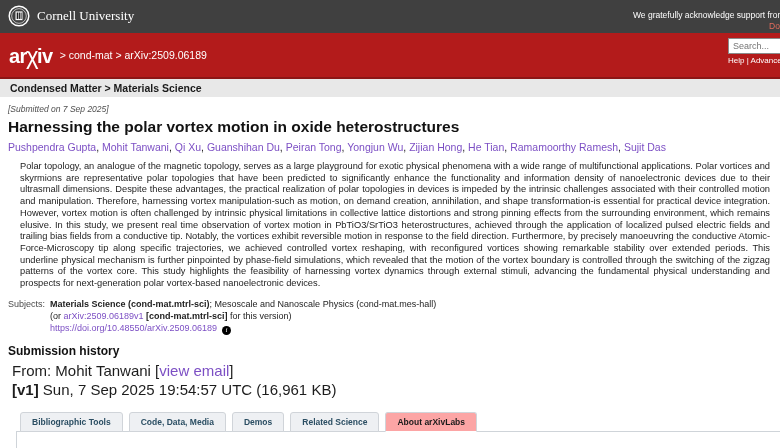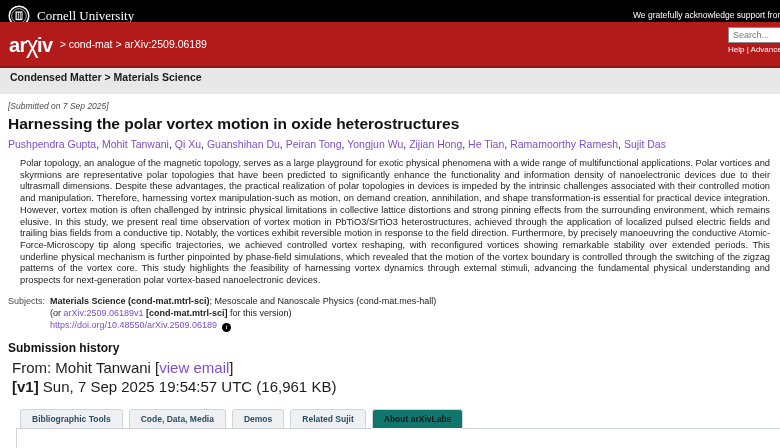--- a/index.html
+++ b/index.html
@@ -4,41 +4,41 @@
 <style>
   * { box-sizing: border-box; margin: 0; padding: 0; }
   html, body { margin: 0; }
   body {
     width: 780px; height: 448px; overflow: hidden; position: relative;
     background: #fff; font-family: "Liberation Sans", sans-serif; color: #1d1d1d;
   }
   a { text-decoration: none; cursor: pointer; }
 
   
-  .topbar { height: 22px; background: #000000; position: relative; }
+  .topbar { height: 33px; background: #404040; position: relative; }
   .cornell { position: absolute; left: 8px; top: 5px; display: flex; align-items: center; gap: 7px; }
   .cornell-name { color: #fff; font-family: "Liberation Serif", serif; font-size: 13px; }
   .support-line { position: absolute; left: 633px; top: 10px; color: #fff; font-size: 8.5px; white-space: nowrap; }
   .donate-link { position: absolute; left: 769px; top: 21px; color: #e36c5c; font-size: 8.5px; white-space: nowrap; }
 
   
   .redbar { height: 46px; background: #b31b1b; border-bottom: 2px solid #8c1616;
             position: relative; display: flex; align-items: center; padding-left: 9px; color: #fff; }
   .arxiv-logo { font-weight: bold; font-size: 20px; letter-spacing: -0.5px; display: flex; align-items: baseline; color: #fff; }
   .arxiv-logo .chi { font-size: 24px; font-weight: 400; margin: 0 -1px; position: relative; top: 1px; }
   .redbar-crumbs { font-size: 10.5px; margin-left: 7px; color: #fff; white-space: nowrap; }
   .redbar-crumbs a { color: #fff; }
   .search-box { position: absolute; left: 728px; top: 5px; width: 120px; height: 16px;
                 font-size: 9px; padding: 1px 4px; border: 1px solid #8b8b8b; background: #fff;
                 font-family: "Liberation Sans", sans-serif; }
   .search-help { position: absolute; left: 728px; top: 23px; font-size: 8px; color: #fff; white-space: nowrap; }
   .search-help a { color: #fff; }
 
   
-  .subheader { height: 26px; background: #e8e8e8; line-height: 18px; padding-left: 10px;
+  .subheader { height: 18px; background: #e8e8e8; line-height: 18px; padding-left: 10px;
                font-size: 10.5px; font-weight: bold; color: #1a1a1a; }
 
   
   .content { padding: 5px 8px 0; }
   .submitted { font-size: 8.5px; font-style: italic; color: #4f4f4f; margin: 2px 0 4px; }
   .title { font-size: 15.5px; font-weight: bold; color: #121212; margin: 0 0 5px; font-family: "Liberation Sans", sans-serif; }
   .authors { font-size: 10.5px; margin: 0 0 8px; }
   .plink { color: #7c4fc4; }
   .abstract { font-size: 9.3px; line-height: 1.26; text-align: justify; color: #1d1d1d; margin: 0 2px 9px 12px; }
 
@@ -52,21 +52,21 @@
              margin-left: 5px; vertical-align: -1px; font-family: "Liberation Serif", serif; }
 
   .history-title { font-size: 12px; font-weight: bold; margin: 9px 0 4px; color: #111; }
   .history-line { font-size: 15px; margin: 0 4px 2px; }
 
   
   .labs { margin-top: 14px; }
   .tabs { display: flex; gap: 6px; padding-left: 12px; position: relative; z-index: 2; margin-bottom: -1px; }
   .tab { font-size: 8.5px; font-weight: bold; color: #2b4e63; background: #eef0f3;
          border: 1px solid #d0d4d9; border-radius: 3px 3px 0 0; padding: 4px 11px; white-space: nowrap; }
-  .tab.active { background: #0f766e; border-bottom: 1px solid #fff; color: #1a1a1a; }
+  .tab.active { background: #fca5a5; border-bottom: 1px solid #fff; color: #1a1a1a; }
   .panel { border: 1px solid #cfd4d9; margin-left: 8px; width: 1545px; height: 150px;
            padding: 21px 0 0 37px; background: #fff; }
   .labs-heading { font-size: 12.5px; font-weight: 400; color: #1a1a1a; margin: 0 0 11px; }
 </style>
 </head>
 <body>
 
 <div class="topbar">
   <a class="cornell">
     <span style="display:flex;">
@@ -128,21 +128,21 @@
 
   <h2 class="history-title">Submission history</h2>
   <p class="history-line"><span>From: Mohit Tanwani </span><span>[</span><a class="plink">view email</a><span>]</span></p>
   <p class="history-line"><span class="bold">[v1]</span><span> Sun, 7 Sep 2025 19:54:57 UTC (16,961 KB)</span></p>
 
   <div class="labs">
     <div class="tabs">
         <div class="tab">Bibliographic Tools</div>
         <div class="tab">Code, Data, Media</div>
         <div class="tab">Demos</div>
-        <div class="tab">Related Sujit</div>
+        <div class="tab">Related Science</div>
         <div class="tab active">About arXivLabs</div>
       </div>
     <div class="panel">
       <h2 class="labs-heading">arXivLabs: experimental projects with community collaborators</h2>
 
     </div>
   </div>
 </div>
 
 </body></html>

